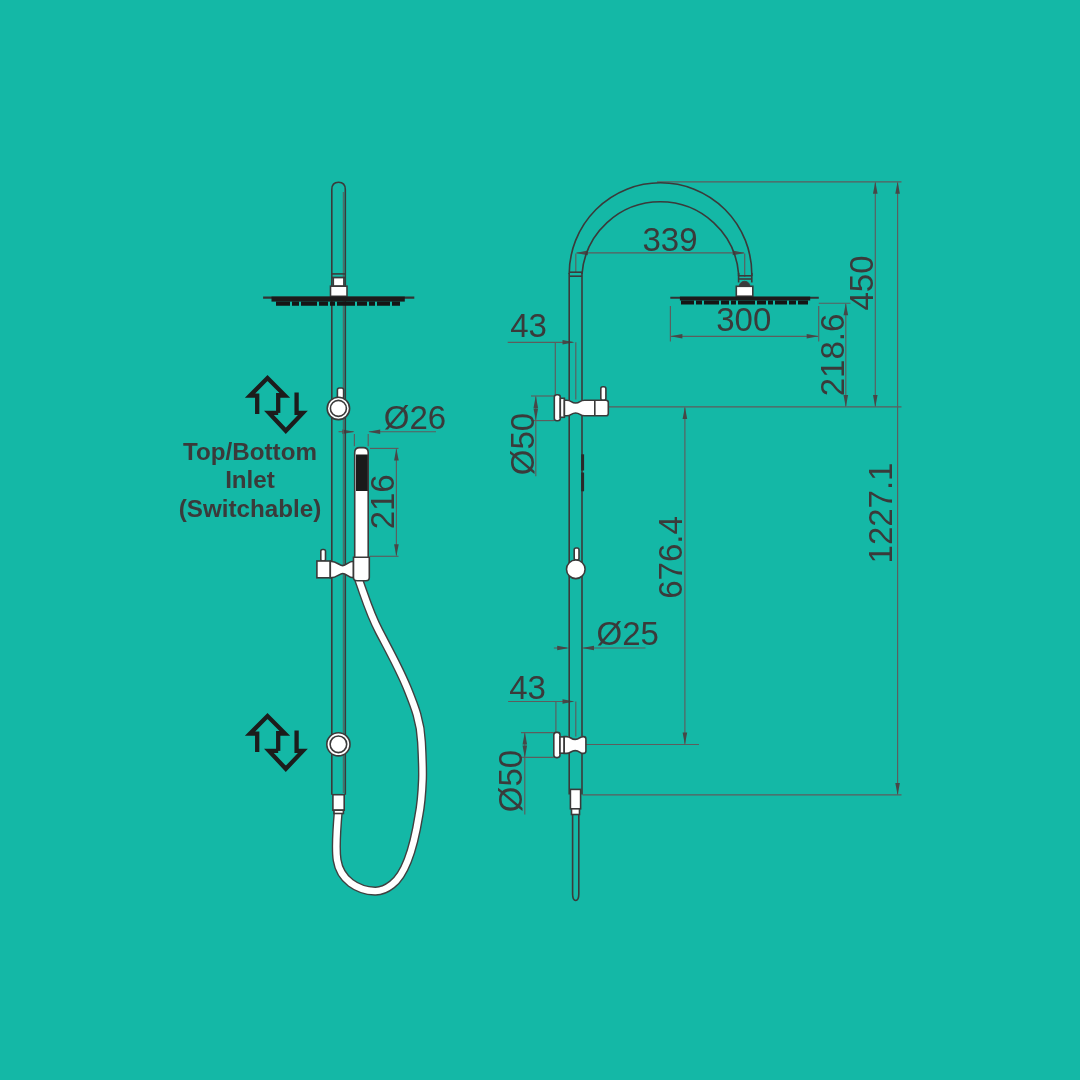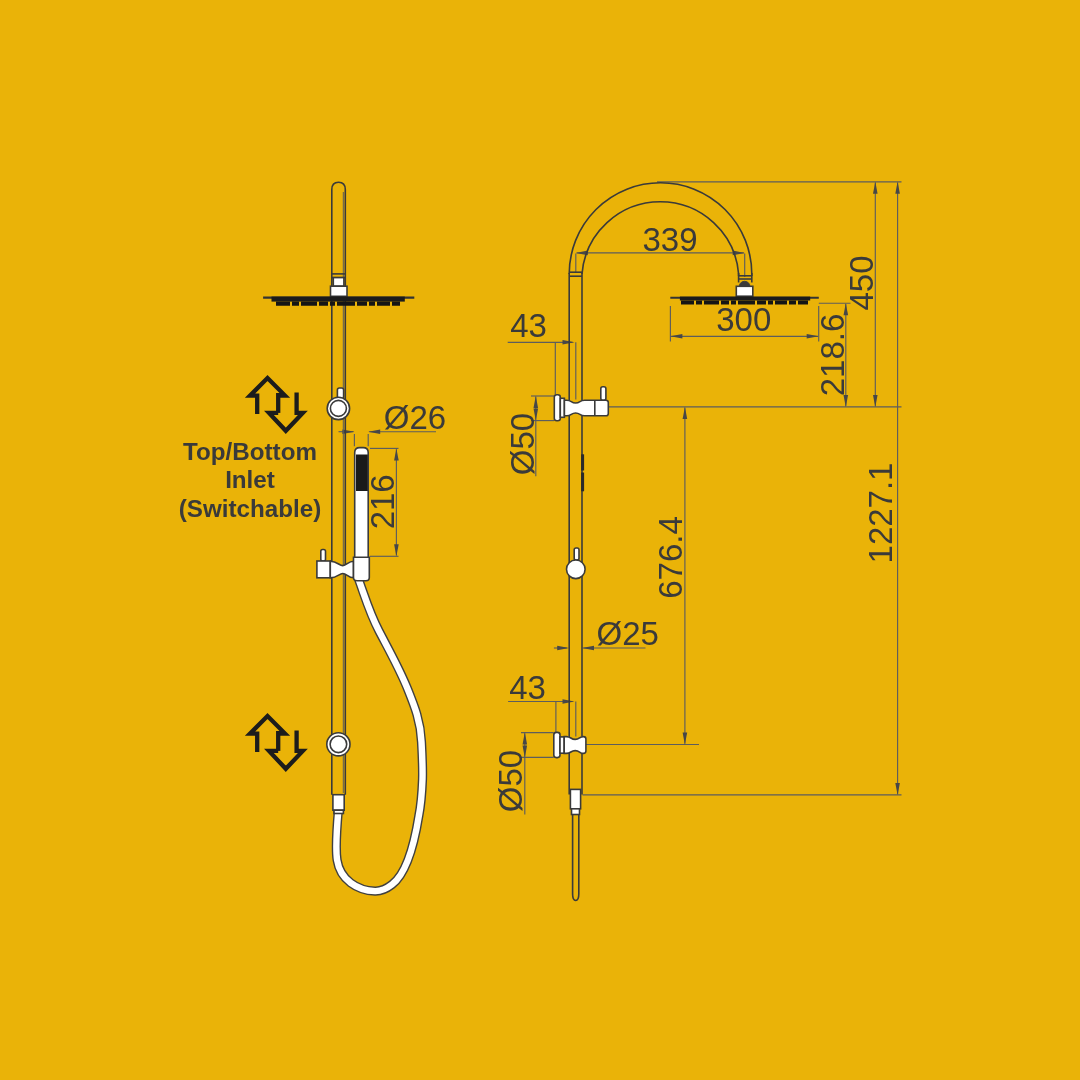--- a/index.html
+++ b/index.html
@@ -1,16 +1,16 @@
 <!DOCTYPE html>
 <html><head>
 <meta charset="utf-8">
 <style>
   html,body{margin:0;padding:0;background:#ffffff;}
-  #page{width:1080px;height:1080px;position:relative;background:#eab308;overflow:hidden;}
+  #page{width:1080px;height:1080px;position:relative;background:#14b8a6;overflow:hidden;}
   svg{position:absolute;top:0;left:0;}
   text{font-family:"Liberation Sans", sans-serif;fill:#3a3a3a;}
   .dim{font-size:33px;}
   .lbl{font-size:24.2px;font-weight:bold;}
 </style>
 </head>
 <body>
 <div id="page">
 <svg width="1080" height="1080" viewBox="0 0 1080 1080">
 

